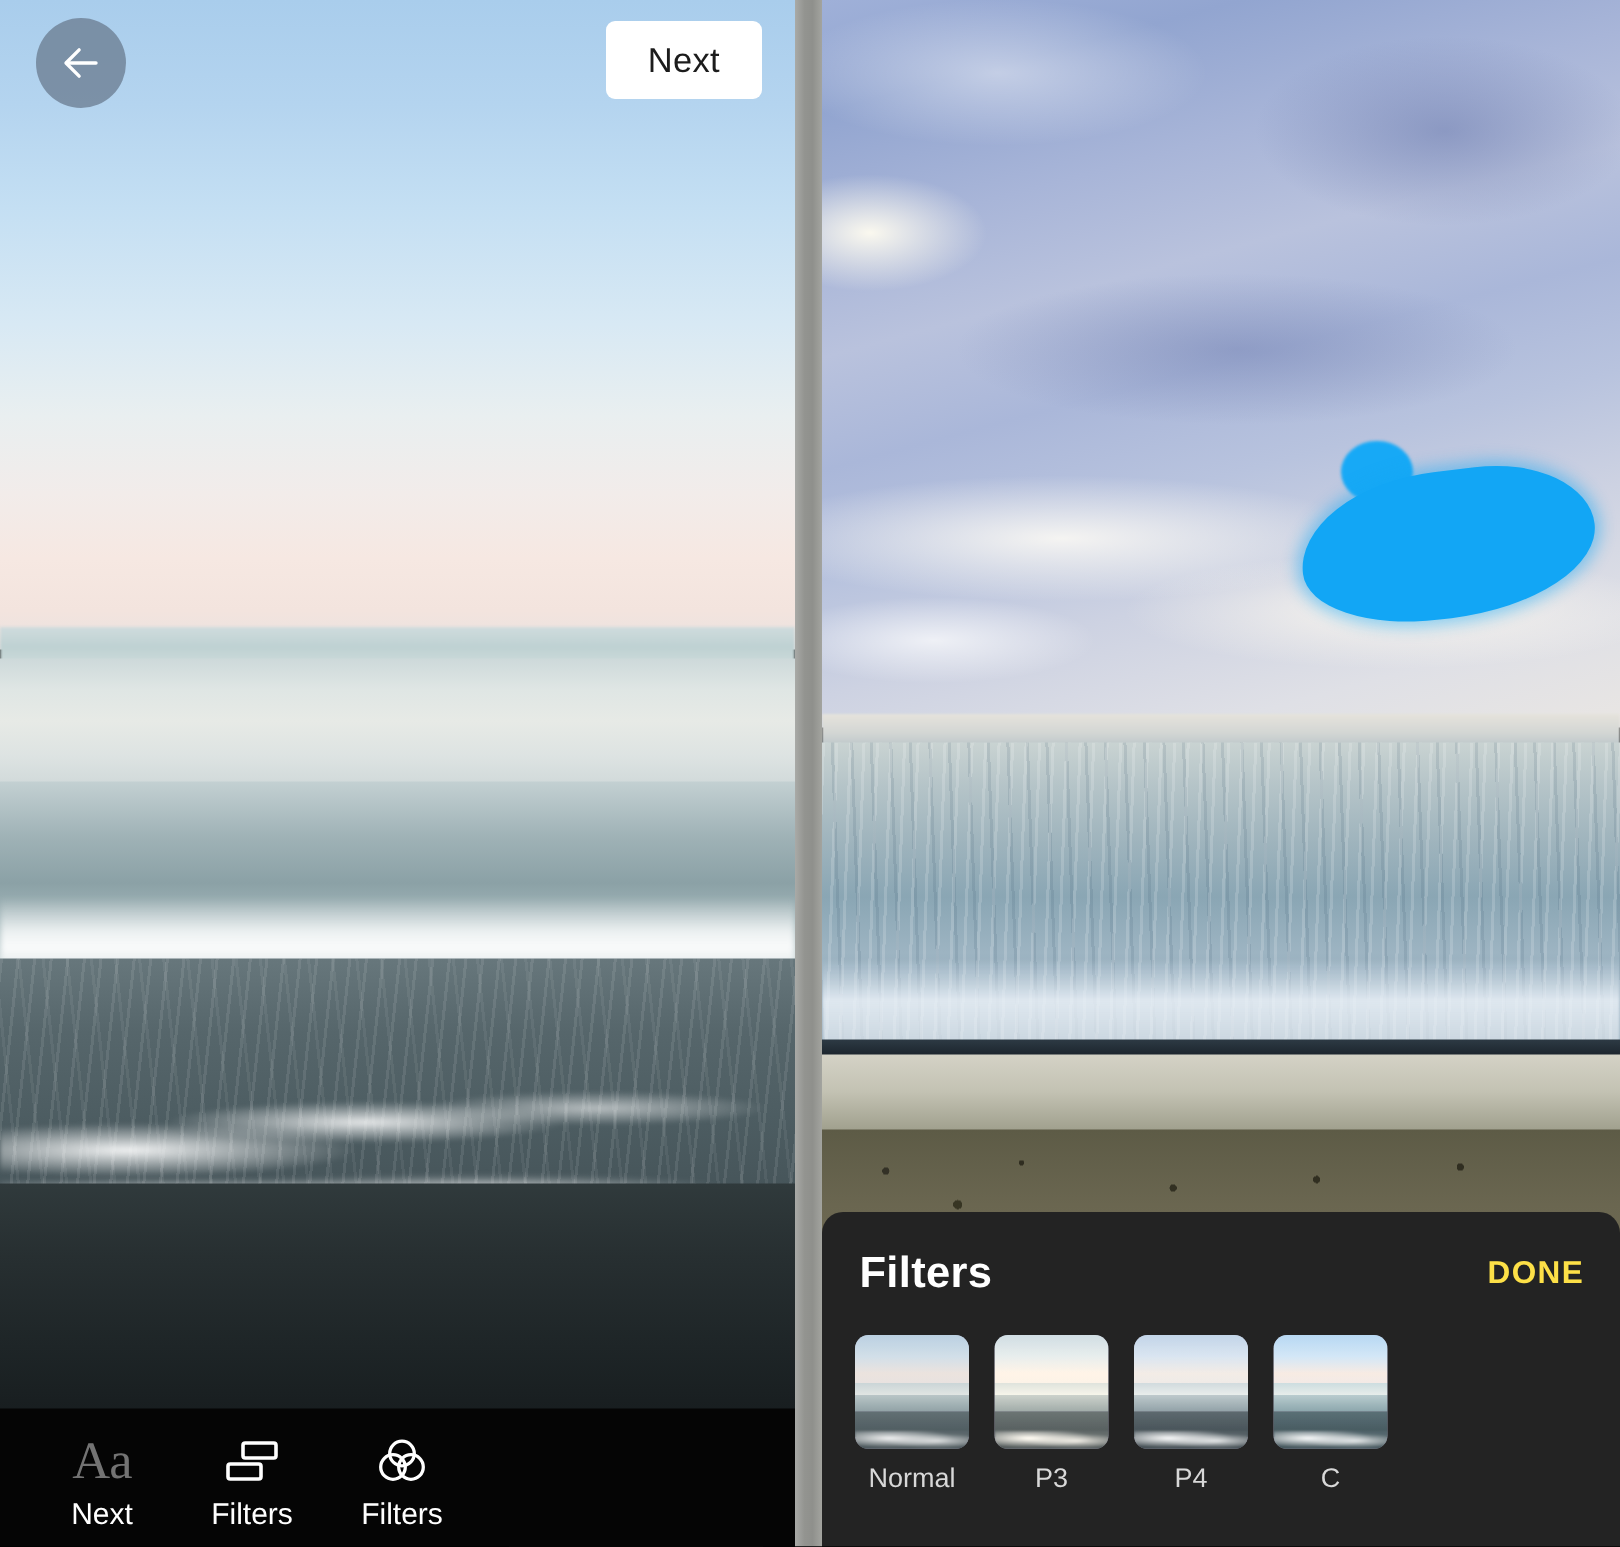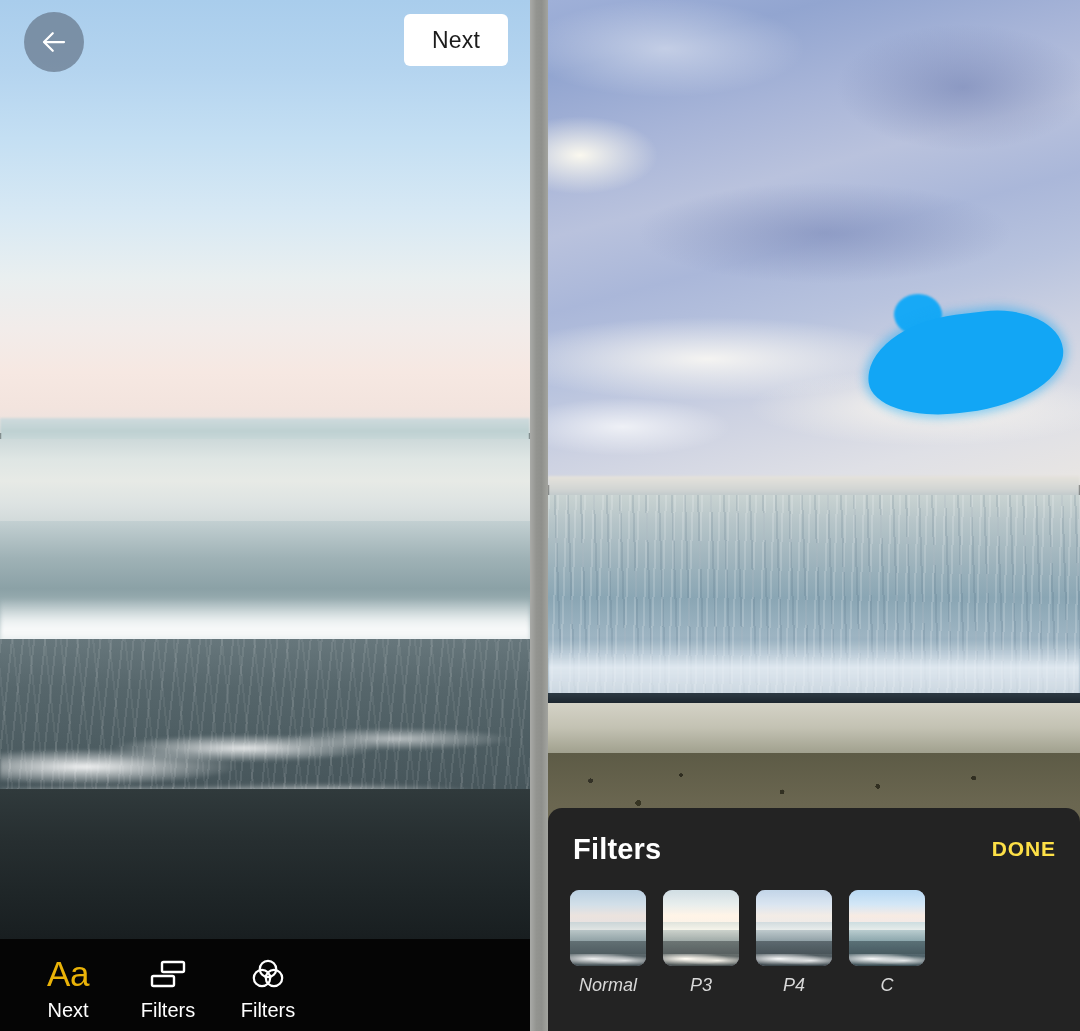--- a/index.html
+++ b/index.html
@@ -122,22 +122,22 @@
     z-index:9;
   }
   .tool {
     width:100px; height:88px;
     display:flex; flex-direction:column; align-items:center; justify-content:center;
     gap:7px; cursor:pointer;
   }
   .tool-ico { height:38px; display:flex; align-items:center; justify-content:center; }
   .tool-lbl { font-size:20px; color:#ffffff; line-height:1; }
   .ico-aa {
-    font-size:35px; color:#eab308; line-height:1;
-    font-family:Liberation Sans, sans-serif; letter-spacing:-.5px;
+    font-size:35px; color:#737373; line-height:1;
+    font-family:Liberation Serif, serif; letter-spacing:-.5px;
   }
 
   
   .divider {
     flex:0 0 18px; width:18px; height:1031px;
     background:linear-gradient(to right,#a9aaa7 0%, #939490 35%, #8f908c 65%, #a3a49f 100%);
   }
 
   
   .panel-right {
@@ -250,21 +250,21 @@
     height:82px; display:flex; align-items:center; justify-content:space-between;
     padding:0 24px 0 25px;
   }
   .fs-title { font-size:29px; font-weight:bold; color:#ffffff; letter-spacing:.2px; }
   .fs-done {
     font-size:21px; font-weight:bold; color:#fde047;
     letter-spacing:.9px; cursor:pointer;
   }
   .fs-strip {
     display:flex; align-items:flex-start; gap:17px;
-    padding-left:22px; overflow:hidden;font-style:italic;
+    padding-left:22px; overflow:hidden;
   }
   .fitem { width:76px; flex:0 0 76px; cursor:pointer; }
   .fthumb {
     width:76px; height:76px; border-radius:9px; overflow:hidden;
     position:relative; background:#889;
   }
   .fitem.sel .fthumb {
     box-shadow:0 0 0 4px #ffffff; border-radius:10px;
   }
   .fitem.sel { margin:0 4px; }

